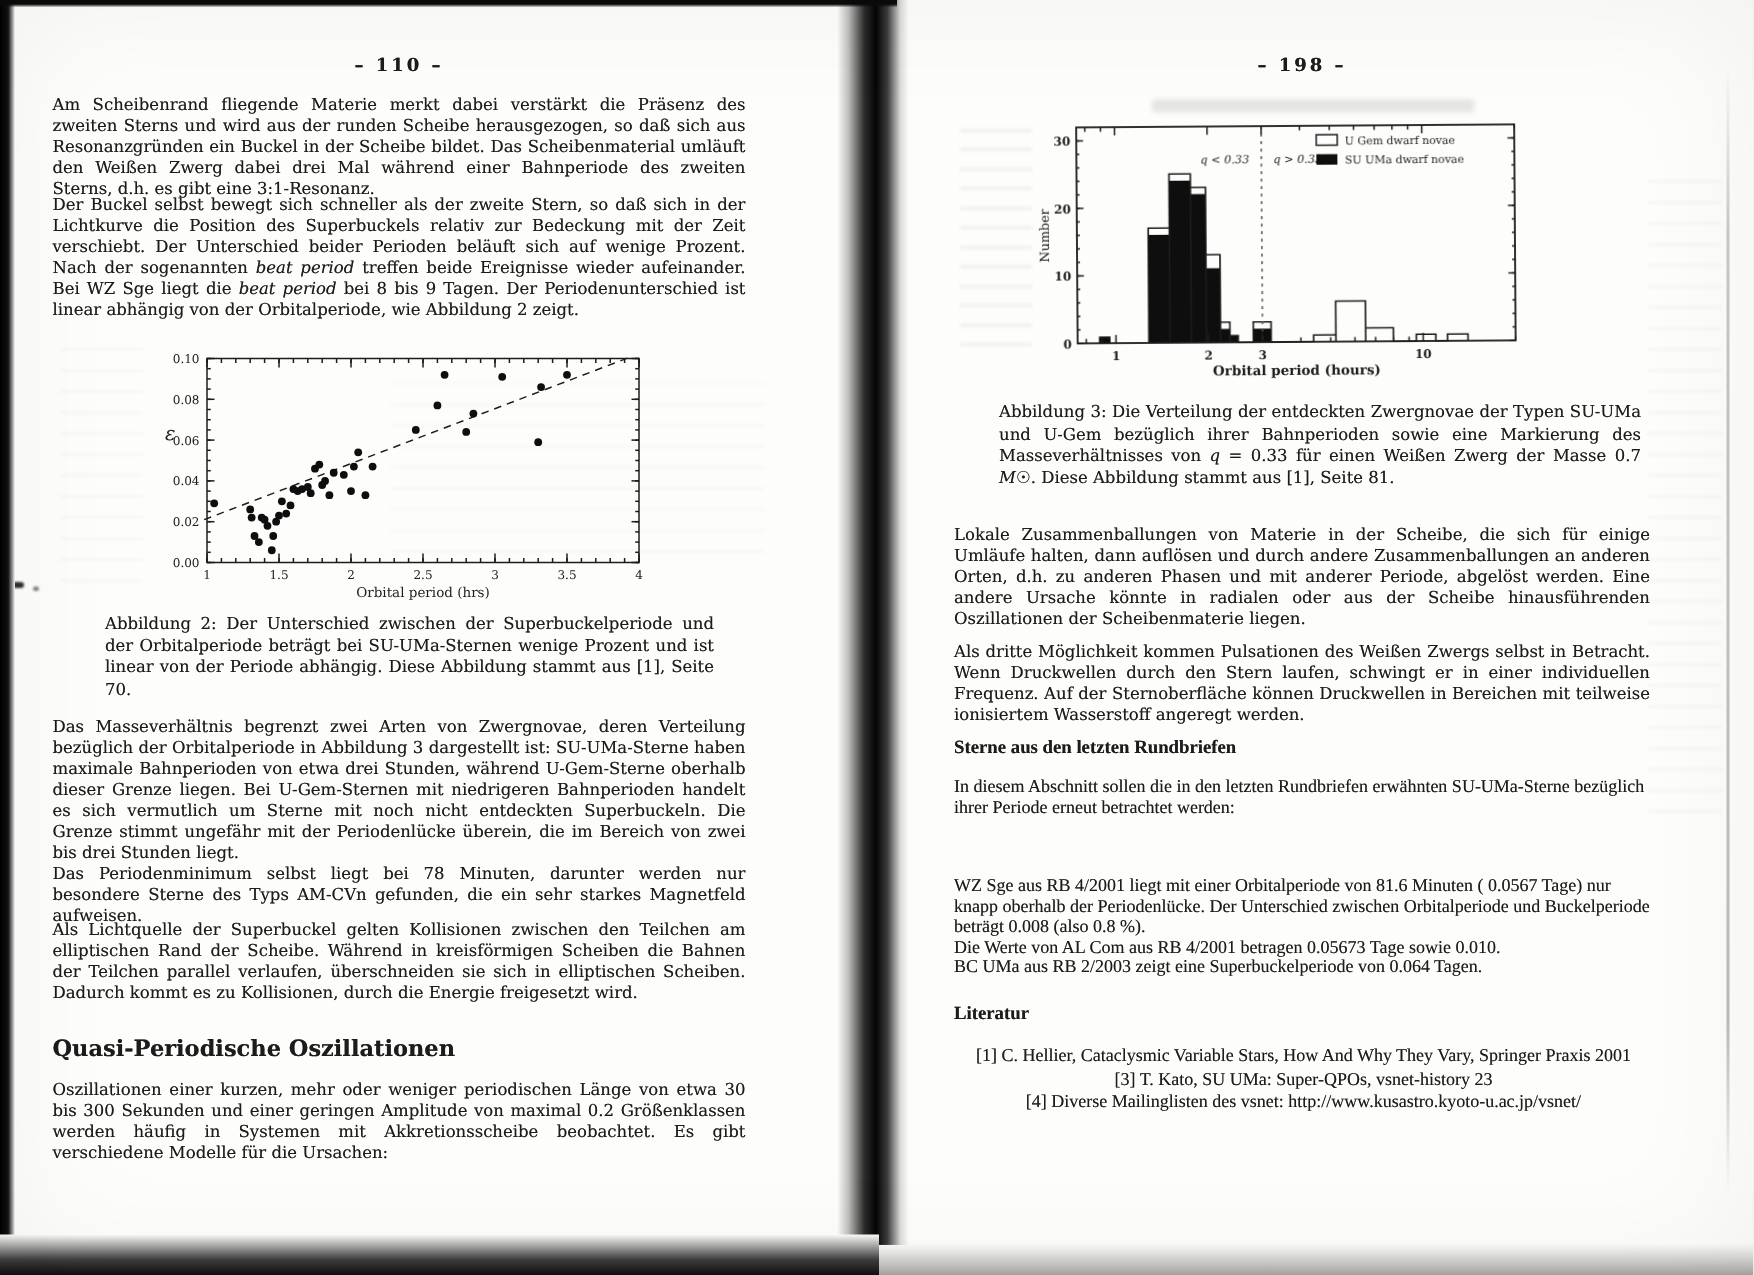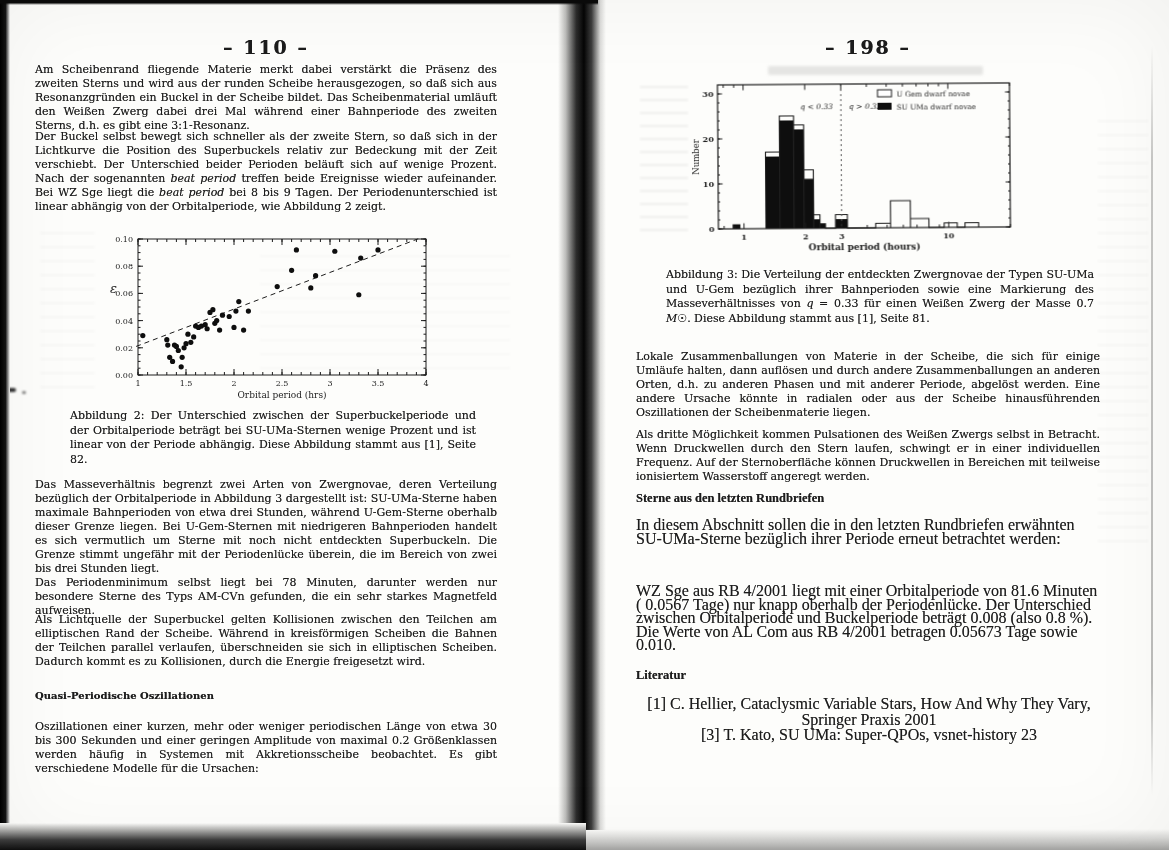--- a/index.html
+++ b/index.html
@@ -2,23 +2,23 @@
 <html><head>
 <meta charset="utf-8">
 <style>
   html,body{margin:0;padding:0;background:#e8e8e8;}
   .scan{position:relative;width:1169px;height:850px;background:#fdfdfb;overflow:hidden;
         font-family:"DejaVu Serif",serif;color:#1c1c1c;}
   .scan::after{content:"";position:absolute;inset:0;box-shadow:inset 0 0 90px rgba(0,0,0,.05);pointer-events:none;}
   .abs{position:absolute;}
   .cm{font-size:11px;line-height:14px;text-align:justify;text-shadow:0 0 .4px rgba(20,20,20,.6);}
   .cap{font-size:11px;line-height:14.5px;text-align:justify;text-shadow:0 0 .4px rgba(20,20,20,.6);}
-  .pnum{font-size:19px;font-weight:bold;letter-spacing:2px;text-align:center;text-shadow:0 0 .4px rgba(0,0,0,.7);}
-  .h-cm{font-size:10px;font-weight:bold;text-shadow:0 0 .4px rgba(0,0,0,.6);}
-  .times{font-family:"Liberation Serif",serif;font-size:16px;line-height:13.6px;text-shadow:0 0 .4px rgba(20,20,20,.55);}
+  .pnum{font-size:12px;font-weight:bold;letter-spacing:2px;text-align:center;text-shadow:0 0 .4px rgba(0,0,0,.7);}
+  .h-cm{font-size:15px;font-weight:bold;text-shadow:0 0 .4px rgba(0,0,0,.6);}
+  .times{font-family:"Liberation Serif",serif;font-size:12px;line-height:13.6px;text-shadow:0 0 .4px rgba(20,20,20,.55);}
   .times p{margin:0;}
   .h-times{font-family:"Liberation Serif",serif;font-size:12.5px;font-weight:bold;text-shadow:0 0 .4px rgba(0,0,0,.6);}
   .refs p{margin:0;line-height:15.5px;}
   .chart svg{filter:blur(.25px);}
   .ghost{pointer-events:none;filter:blur(1.1px);
          background-image:repeating-linear-gradient(to bottom, rgba(60,60,60,.10) 0 2px, transparent 2px 13px);}
   .ghost.soft{background-image:repeating-linear-gradient(to bottom, rgba(80,80,80,.06) 0 2px, transparent 2px 14px);}
   .edge-left{left:0;top:0;width:10px;height:850px;
        background:linear-gradient(90deg,#000 0%,#141414 55%,#9a9a9a 82%,#fdfdfb 100%);}
   .edge-top{left:0;top:0;width:598px;height:5px;
@@ -230,21 +230,21 @@
           <circle cx="215.60000000000002" cy="43.72000000000002" r="2.6" fill="#0e0e0e"></circle>
           <circle cx="234.79999999999998" cy="19.24000000000001" r="2.6" fill="#0e0e0e"></circle>
           <circle cx="258.79999999999995" cy="62.760000000000005" r="2.6" fill="#0e0e0e"></circle>
           <circle cx="260.72" cy="26.040000000000017" r="2.6" fill="#0e0e0e"></circle>
           <circle cx="278" cy="17.88000000000001" r="2.6" fill="#0e0e0e"></circle>
           <rect x="38" y="7" width="288" height="136" fill="none" stroke="#1c1c1c" stroke-width="1"></rect>
           <text x="182" y="166" font-family="DejaVu Serif,serif" font-size="9" fill="#1c1c1c" text-anchor="middle">Orbital period (hrs)</text>
           <text x="10" y="61.32" font-family="DejaVu Serif,serif" font-size="13" fill="#1c1c1c" font-style="italic">ε</text>
         </svg></div>
 
-    <p class="abs cap" style="left:70px;top:409px;width:406px;margin:0;">Abbildung 2: Der Unterschied zwischen der Superbuckelperiode und der Orbitalperiode beträgt bei SU-UMa-Sternen wenige Prozent und ist linear von der Periode abhängig. Diese Abbildung stammt aus [1], Seite 82.</p>
+    <p class="abs cap" style="left:70px;top:409px;width:406px;margin:0;">Abbildung 2: Der Unterschied zwischen der Superbuckelperiode und der Orbitalperiode beträgt bei SU-UMa-Sternen wenige Prozent und ist linear von der Periode abhängig. Diese Abbildung stammt aus [1], Seite 70.</p>
 
     <p class="abs cm" style="left:35px;top:478px;width:462px;margin:0;">Das Masseverhältnis begrenzt zwei Arten von Zwergnovae, deren Verteilung bezüglich der Orbitalperiode in Abbildung 3 dargestellt ist: SU-UMa-Sterne haben maximale Bahnperioden von etwa drei Stunden, während U-Gem-Sterne oberhalb dieser Grenze liegen. Bei U-Gem-Sternen mit niedrigeren Bahnperioden handelt es sich vermutlich um Sterne mit noch nicht entdeckten Superbuckeln. Die Grenze stimmt ungefähr mit der Periodenlücke überein, die im Bereich von zwei bis drei Stunden liegt.</p>
     <p class="abs cm" style="left:35px;top:576px;width:462px;margin:0;">Das Periodenminimum selbst liegt bei 78 Minuten, darunter werden nur besondere Sterne des Typs AM-CVn gefunden, die ein sehr starkes Magnetfeld aufweisen.</p>
     <p class="abs cm" style="left:35px;top:613px;width:462px;margin:0;">Als Lichtquelle der Superbuckel gelten Kollisionen zwischen den Teilchen am elliptischen Rand der Scheibe. Während in kreisförmigen Scheiben die Bahnen der Teilchen parallel verlaufen, überschneiden sie sich in elliptischen Scheiben. Dadurch kommt es zu Kollisionen, durch die Energie freigesetzt wird.</p>
 
     <div class="abs h-cm" style="left:35px;top:690px;width:462px;">Quasi-Periodische Oszillationen</div>
 
     <p class="abs cm" style="left:35px;top:720px;width:462px;margin:0;">Oszillationen einer kurzen, mehr oder weniger periodischen Länge von etwa 30 bis 300 Sekunden und einer geringen Amplitude von maximal 0.2 Größenklassen werden häufig in Systemen mit Akkretionsscheibe beobachtet. Es gibt verschiedene Modelle für die Ursachen:</p>
   </div>
 
@@ -352,27 +352,29 @@
     <p class="abs cm" style="left:636px;top:350px;width:464px;margin:0;">Lokale Zusammenballungen von Materie in der Scheibe, die sich für einige Umläufe halten, dann auflösen und durch andere Zusammenballungen an anderen Orten, d.h. zu anderen Phasen und mit anderer Periode, abgelöst werden. Eine andere Ursache könnte in radialen oder aus der Scheibe hinausführenden Oszillationen der Scheibenmaterie liegen.</p>
     <p class="abs cm" style="left:636px;top:428px;width:464px;margin:0;">Als dritte Möglichkeit kommen Pulsationen des Weißen Zwergs selbst in Betracht. Wenn Druckwellen durch den Stern laufen, schwingt er in einer individuellen Frequenz. Auf der Sternoberfläche können Druckwellen in Bereichen mit teilweise ionisiertem Wasserstoff angeregt werden.</p>
 
     <div class="abs h-times" style="left:636px;top:491px;width:464px;">Sterne aus den letzten Rundbriefen</div>
 
     <p class="abs times" style="left:636px;top:518px;width:464px;margin:0;">In diesem Abschnitt sollen die in den letzten Rundbriefen erwähnten SU-UMa-Sterne bezüglich ihrer Periode erneut betrachtet werden:</p>
 
     <div class="abs times" style="left:636px;top:556px;width:466px;margin-top:28px;">
       <p>WZ Sge aus RB 4/2001 liegt mit einer Orbitalperiode von 81.6 Minuten ( 0.0567 Tage) nur knapp oberhalb der Periodenlücke. Der Unterschied zwischen Orbitalperiode und Buckelperiode beträgt 0.008 (also 0.8 %).</p>
       <p>Die Werte von AL Com aus RB 4/2001 betragen 0.05673 Tage sowie 0.010.</p>
+      <p>BC UMa aus RB 2/2003 zeigt eine Superbuckelperiode von 0.064 Tagen.</p>
     </div>
 
     <div class="abs h-times" style="left:636px;top:668px;width:464px;">Literatur</div>
 
     <div class="abs times refs" style="left:636px;top:696px;width:466px;text-align:center;">
       <p>[1] C. Hellier, Cataclysmic Variable Stars, How And Why They Vary, Springer Praxis 2001</p>
       <p>[3] T. Kato, SU UMa: Super-QPOs, vsnet-history 23</p>
+      <p>[4] Diverse Mailinglisten des vsnet: http://www.kusastro.kyoto-u.ac.jp/vsnet/</p>
     </div>
   </div>
 
   <div class="abs ghost soft" style="left:260px;top:255px;width:250px;height:125px;opacity:.55;"></div>
   <div class="abs ghost soft" style="left:40px;top:232px;width:55px;height:165px;opacity:.6;"></div>
   <div class="abs ghost" style="left:640px;top:86px;width:48px;height:155px;opacity:.75;"></div>
   <div class="abs ghost soft" style="left:1098px;top:120px;width:50px;height:430px;opacity:.7;"></div>
   <div class="abs ghost-line" style="left:768px;top:66px;width:215px;height:9px;"></div>
   <div class="abs speck" style="left:6px;top:388px;width:10px;height:4px;"></div>
   <div class="abs speck" style="left:22px;top:391px;width:4px;height:3px;opacity:.6;"></div>

